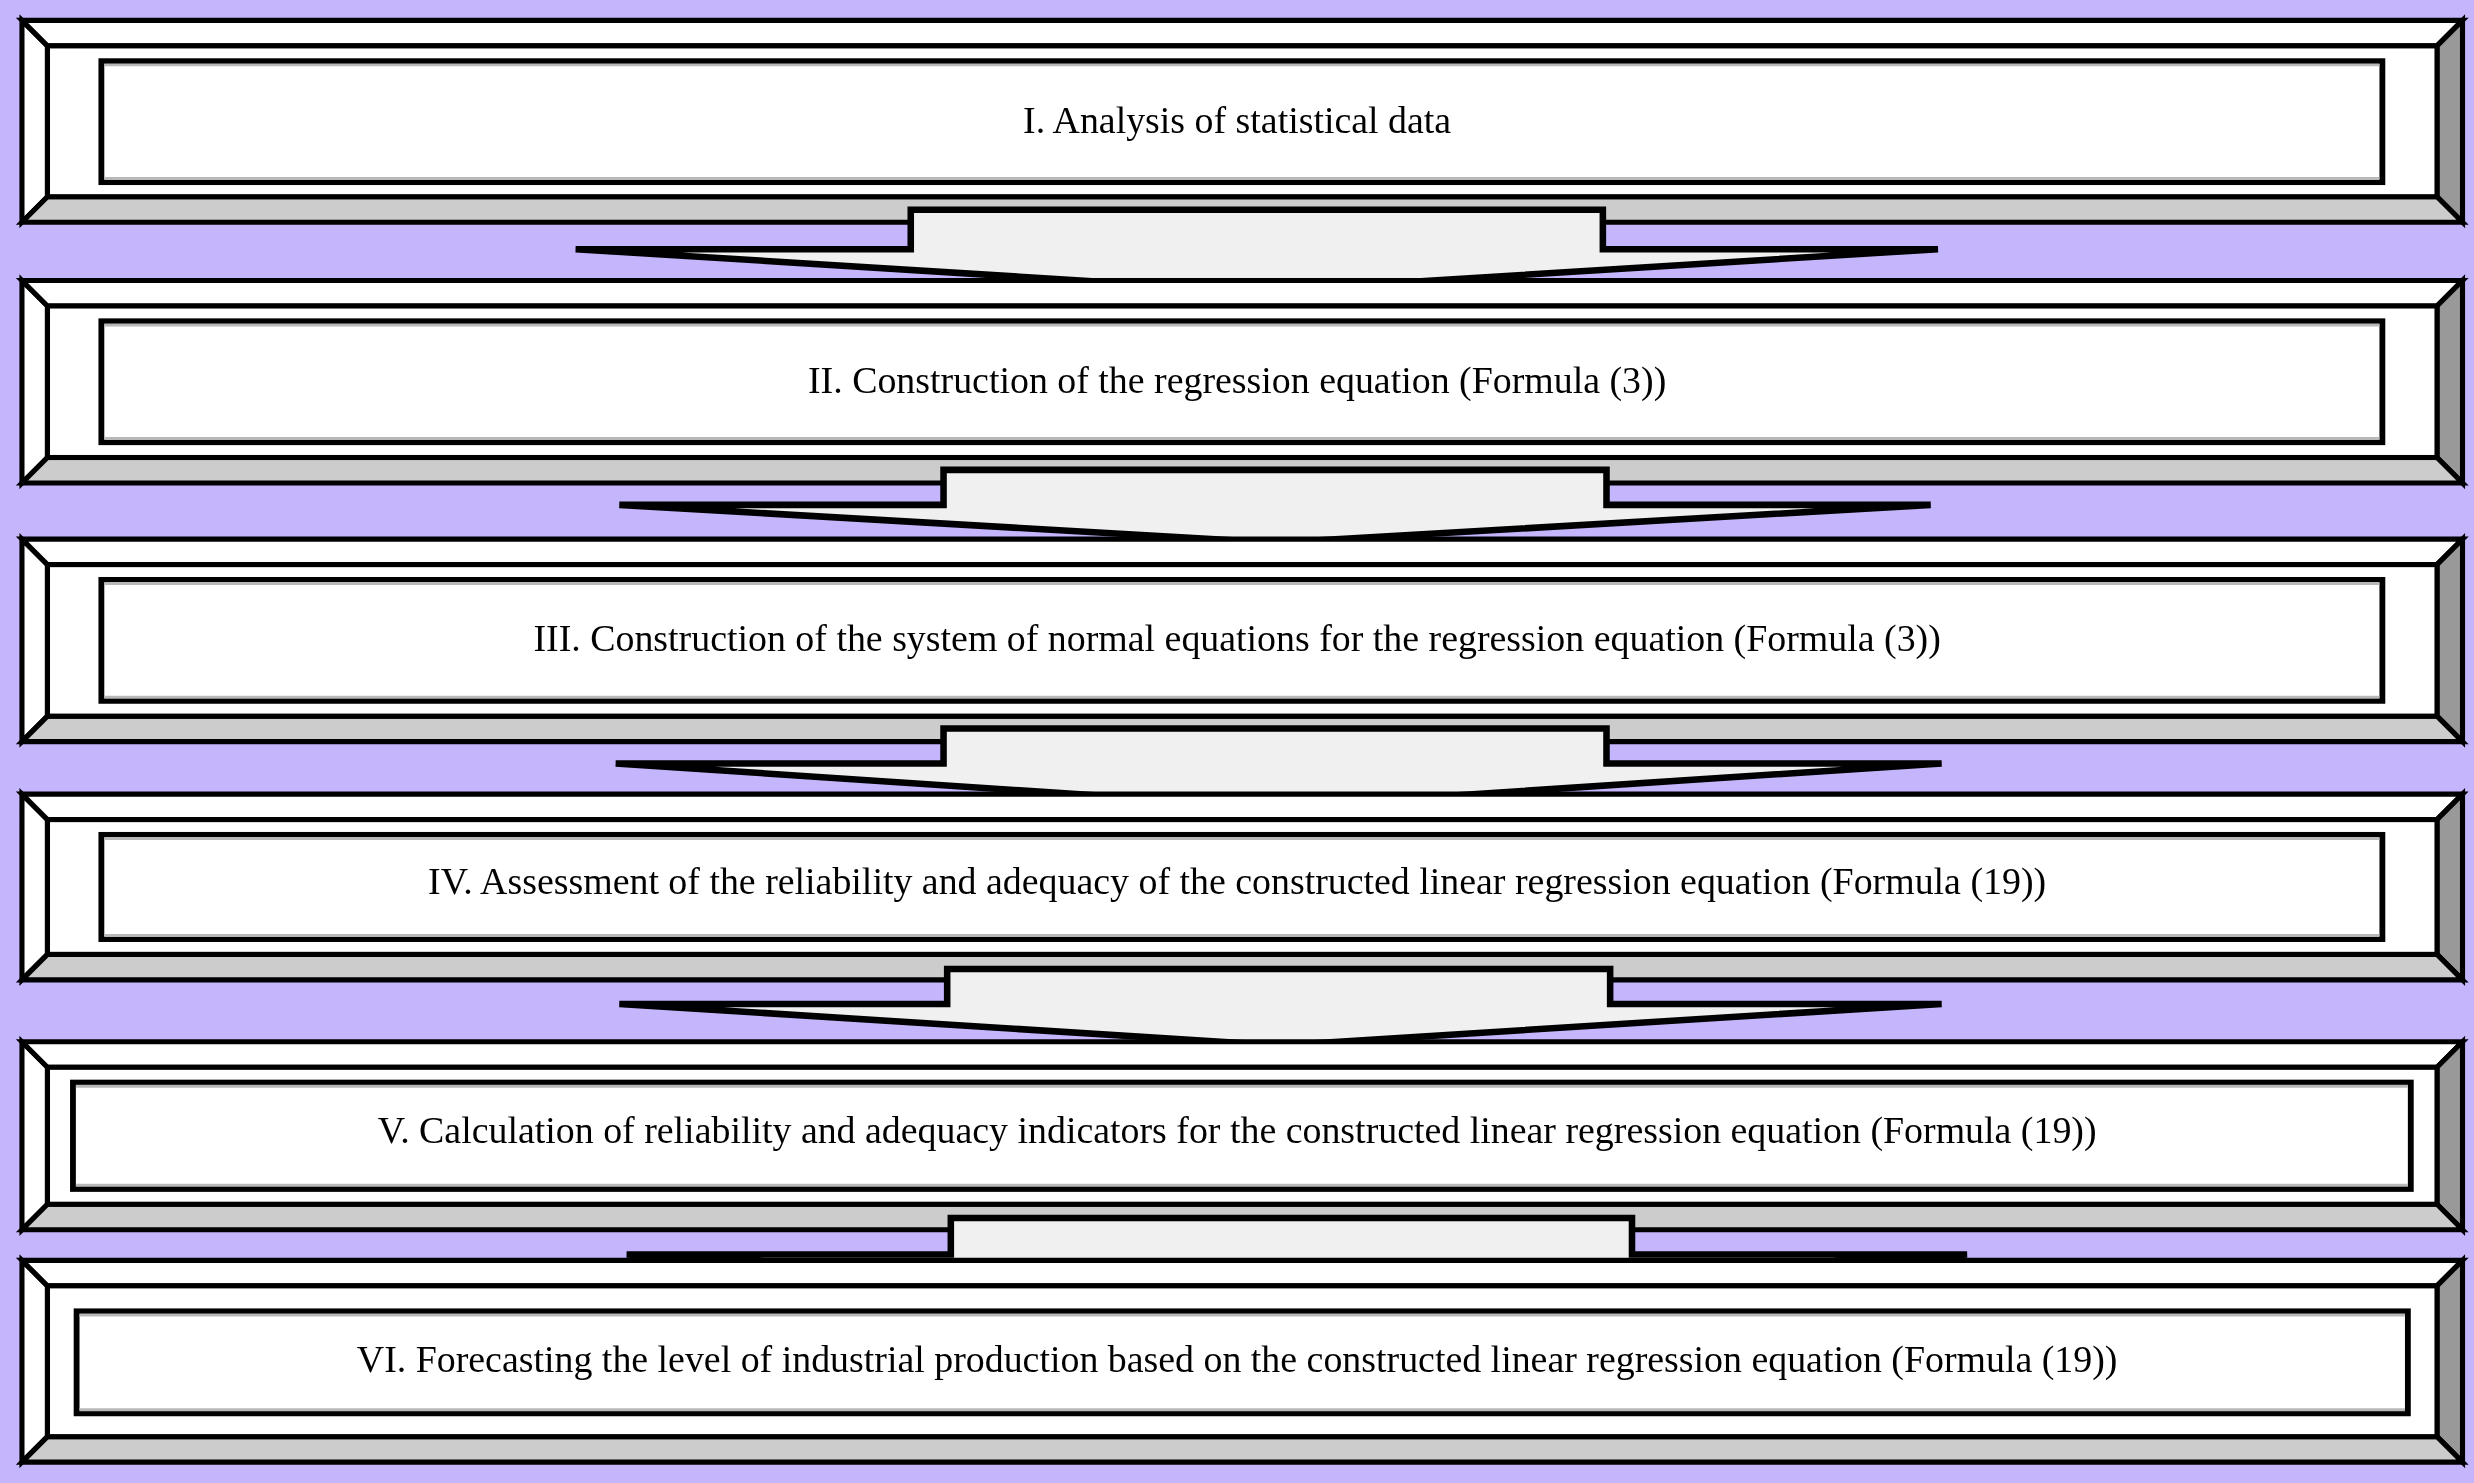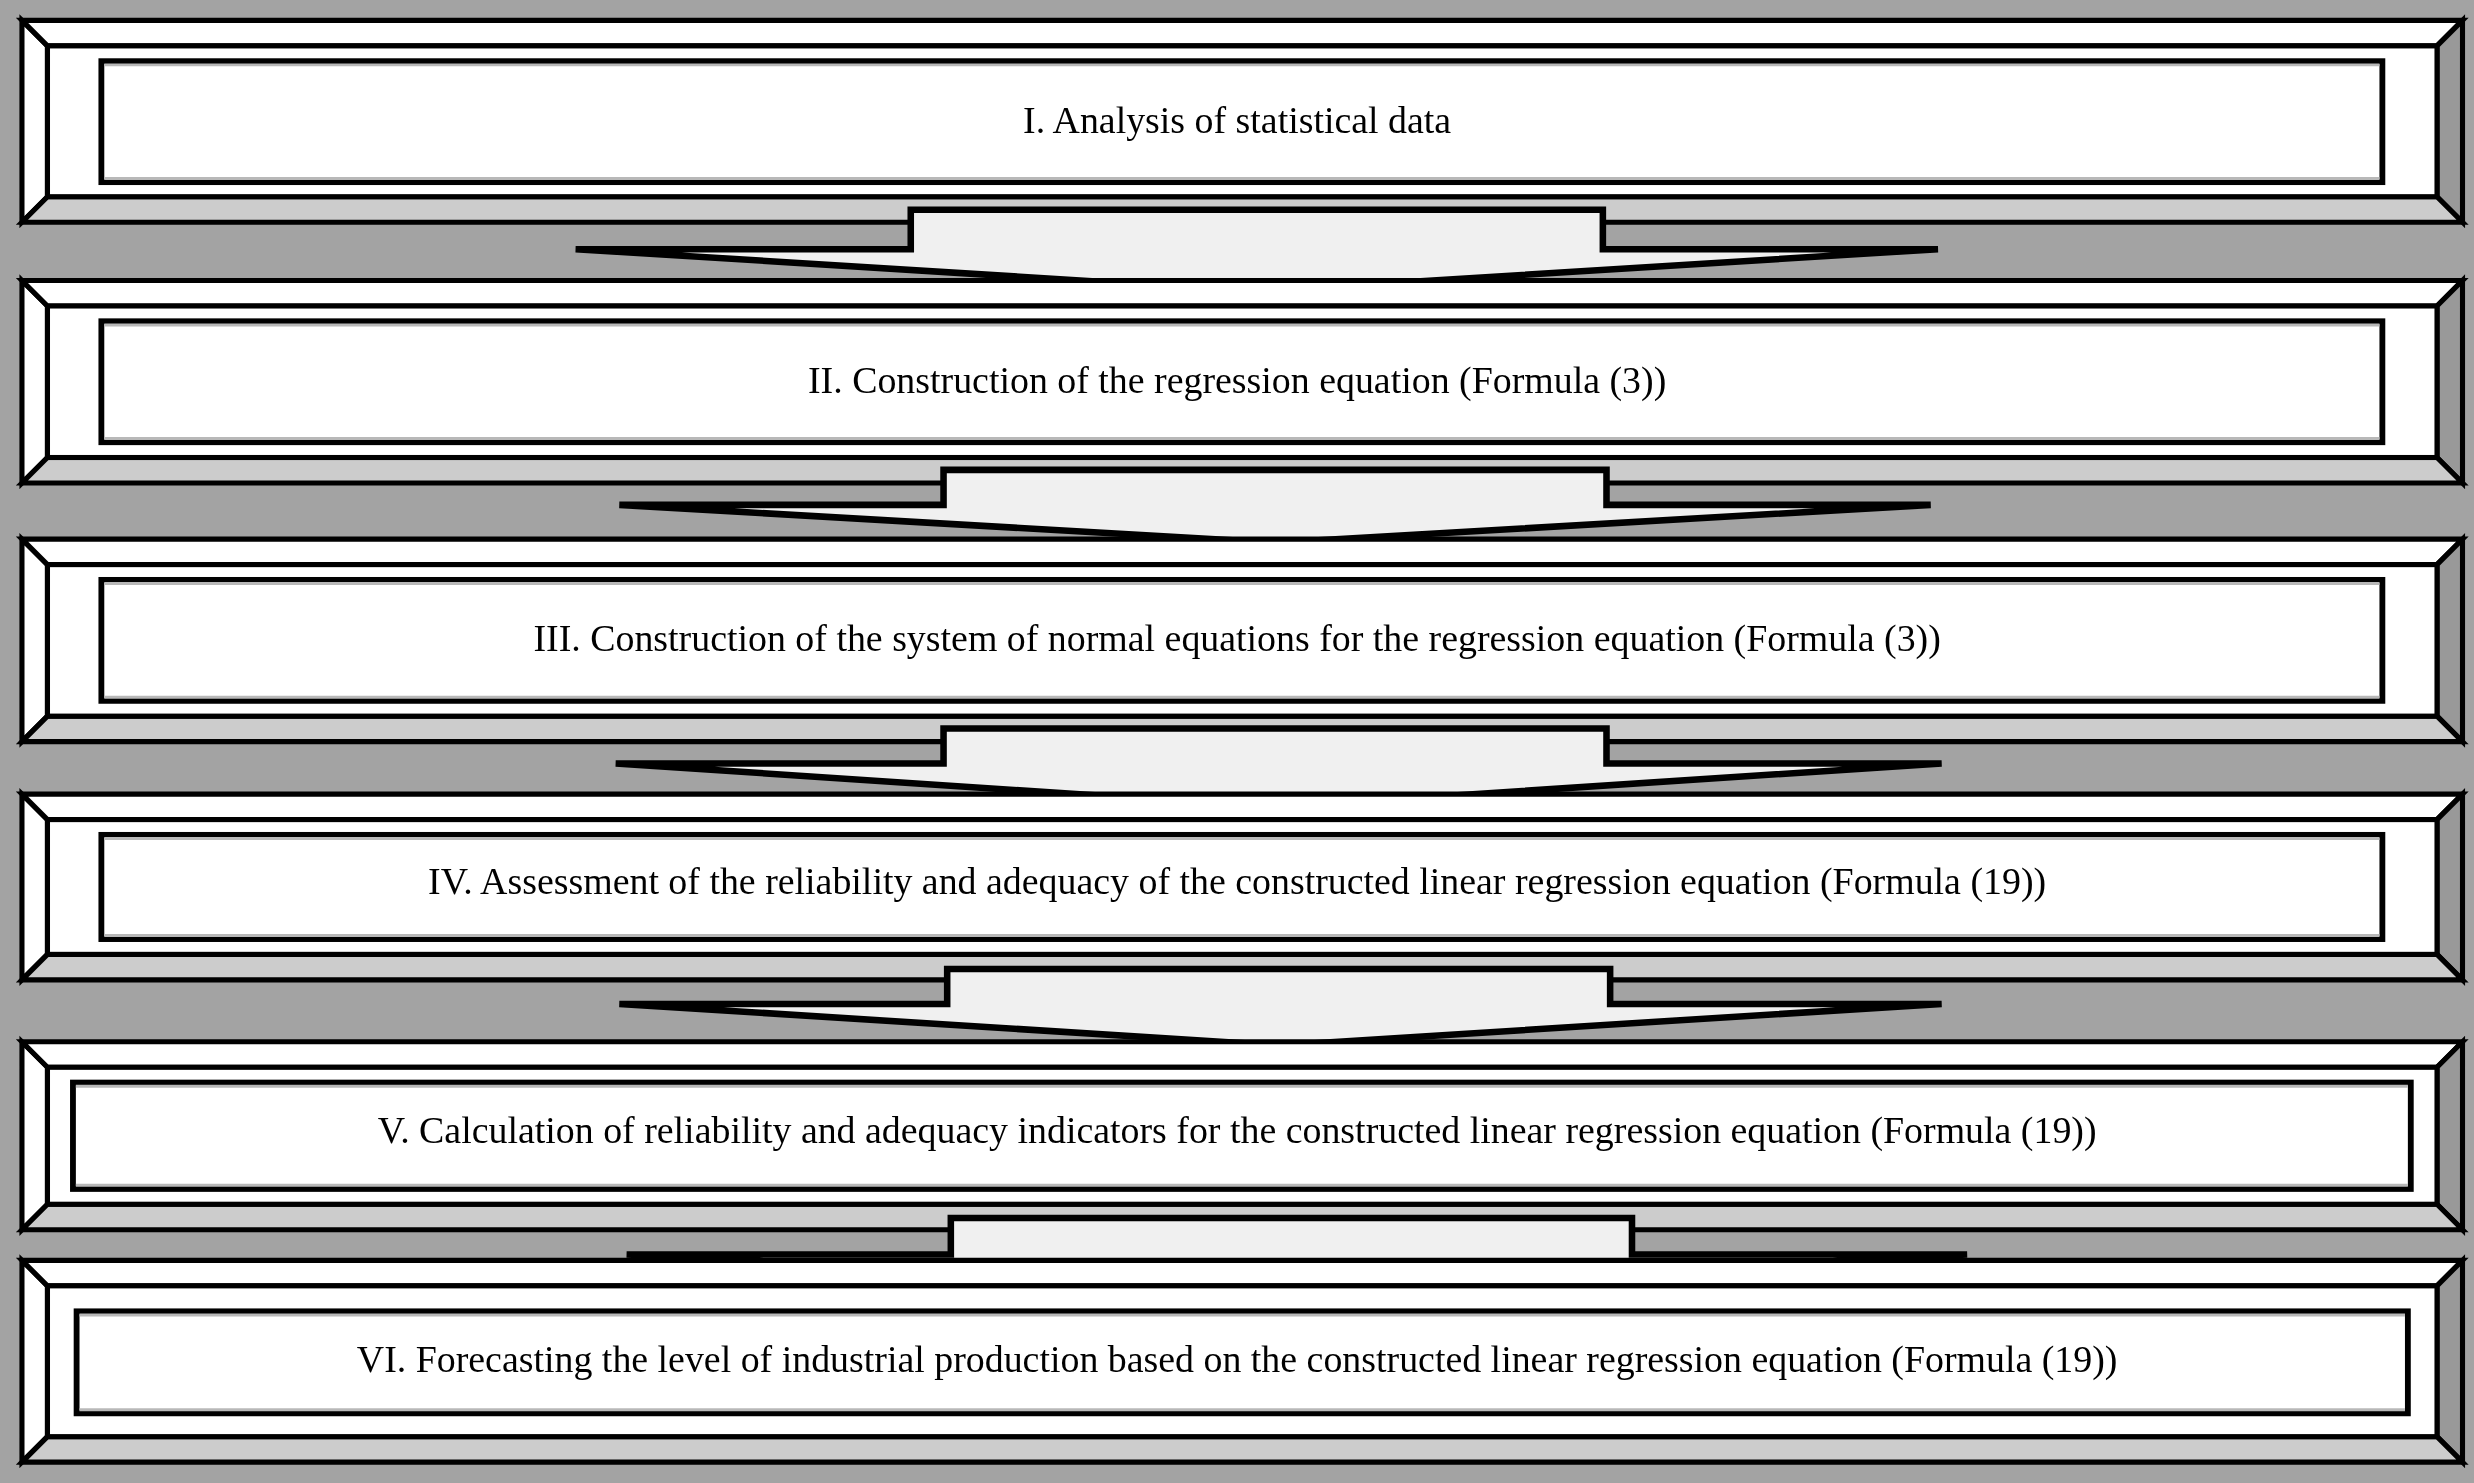--- a/index.html
+++ b/index.html
@@ -11,21 +11,21 @@
   body {
     width: 2475px;
     height: 1484px;
     overflow: hidden;
     font-family: "Liberation Serif", "DejaVu Serif", serif;
   }
   #flow-root {
     position: relative;
     width: 2475px;
     height: 1484px;
-    background: #a3a3a3;
+    background: #c4b5fd;
   }
   #flow-svg {
     position: absolute;
     left: 0;
     top: 0;
     width: 2475px;
     height: 1484px;
     display: block;
   }
   .step-text {

